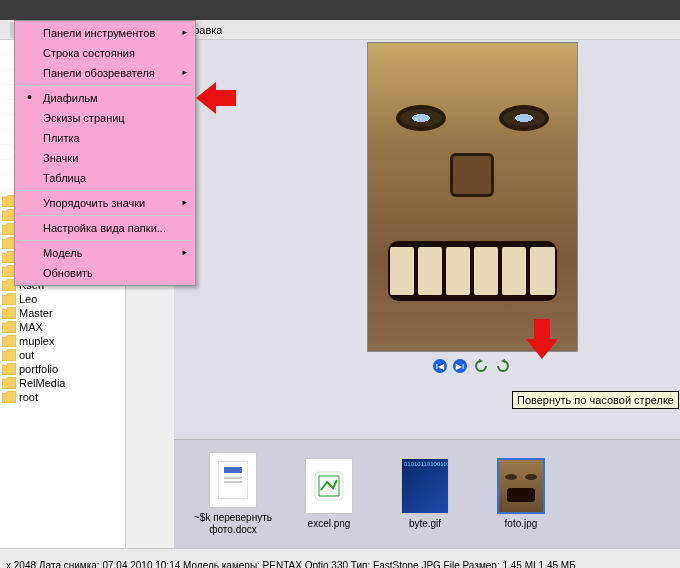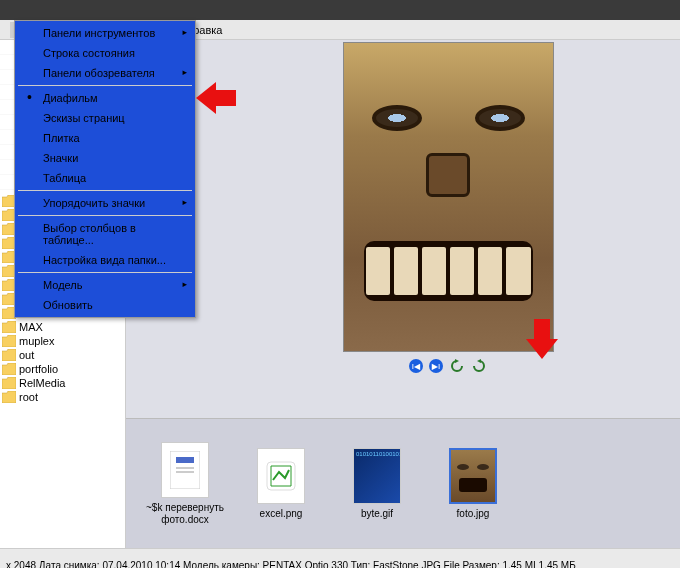--- a/index.html
+++ b/index.html
@@ -4,47 +4,47 @@
 <style>
 * { margin: 0; padding: 0; box-sizing: border-box; font-family: Tahoma, Arial, sans-serif; font-size: 11px; }
 body { width: 680px; height: 568px; overflow: hidden; background: #f0f0f0; position: relative; }
 
 .titlebar { background: #3a3a3a; height: 20px; width: 100%; }
 
 .menubar { background: #e8e8e8; height: 20px; display: flex; align-items: center; padding-left: 10px; border-bottom: 1px solid #ccc; }
 .menubar span { padding: 2px 8px; cursor: default; }
 .menubar span.active { background: #d0d0d0; }
 
-.dropdown { position: absolute; top: 20px; left: 14px; width: 182px; background: #1d4ed8; border: 1px solid #999; box-shadow: 2px 2px 4px rgba(0,0,0,0.3); z-index: 100; padding: 2px; }
+.dropdown { position: absolute; top: 20px; left: 14px; width: 182px; background: #f9a8d4; border: 1px solid #999; box-shadow: 2px 2px 4px rgba(0,0,0,0.3); z-index: 100; padding: 2px; }
 .dropdown .item { padding: 4px 18px 4px 26px; cursor: default; position: relative; }
 .dropdown .item.sub::after { content: "▸"; position: absolute; right: 6px; font-size: 9px; }
 .dropdown .item.checked::before { content: "•"; position: absolute; left: 10px; font-size: 14px; line-height: 10px; }
 .dropdown .sep { height: 1px; background: #ccc; margin: 2px 1px; }
 
 .arrow-red { position: absolute; z-index: 101; }
 .arrow-left { left: 196px; top: 78px; }
 .arrow-down { left: 522px; top: 319px; }
 
-.main { display: flex; height: 508px; }
+.main { display: flex; height: 508px; gap: 48px; }
 .sidebar { width: 126px; background: #fff; border-right: 1px solid #ccc; overflow: hidden; }
 .folder-item { display: flex; align-items: center; padding: 1px 2px; white-space: nowrap; }
 .folder-icon { width: 14px; height: 12px; margin-right: 3px; flex-shrink: 0; }
 .folder-icon svg { display: block; }
 
 .content { flex: 1; background: #DEDFE7; display: flex; flex-direction: column; }
 .preview-area { flex: 1; background: #DEDFE7; display: flex; flex-direction: column; align-items: center; justify-content: flex-start; padding-top: 2px; position: relative; }
 .preview-img { width: 211px; height: 310px; border: 1px solid #888; background: linear-gradient(135deg,#8a6a3a,#6a4a2a); position: relative; overflow: hidden; margin-left: 90px; }
 
 .controls { display: flex; gap: 6px; margin-top: 6px; margin-left: 90px; align-items: center; }
 .ctrl-btn { width: 16px; height: 16px; display: flex; align-items: center; justify-content: center; cursor: pointer; }
 .ctrl-btn.round { width: 14px; height: 14px; border-radius: 50%; background: #1a5fe0; color: #fff; font-size: 8px; }
 
 .tooltip { position: absolute; right: 1px; top: 351px; background: #ffffe1; border: 1px solid #000; padding: 2px 4px; font-size: 11px; z-index: 50; }
 
-.thumb-strip { height: 130px; background: #CFD0DB; border-top: 1px solid #bbb; display: flex; align-items: center; gap: 18px; padding: 6px 20px; overflow: hidden; }
+.thumb-strip { height: 109px; background: #CFD0DB; border-top: 1px solid #bbb; display: flex; align-items: center; gap: 18px; padding: 6px 20px; overflow: hidden; }
 .thumb { display: flex; flex-direction: column; align-items: center; width: 78px; }
 .thumb-img { width: 48px; height: 56px; background: #fff; border: 1px solid #ccc; display: flex; align-items: center; justify-content: center; margin-bottom: 4px; }
 .thumb-label { text-align: center; font-size: 10px; line-height: 12px; word-break: break-word; }
 .thumb.selected .thumb-img { border: 2px solid #3a6fd8; }
 
 .statusbar { height: 20px; background: #eaeaea; border-top: 1px solid #ccc; display: flex; align-items: center; padding: 16px 6px; font-size: 10px; white-space: nowrap; overflow: hidden; }
 
 
 .tiki-eyes { position: absolute; top: 62px; left: 0; right: 0; height: 40px; }
 .tiki-eye { position: absolute; width: 50px; height: 26px; background: radial-gradient(ellipse at center,#a8c8e8 30%,#3a2a1a 31%); border-radius: 50%; border: 4px solid #2a1a0a; }
@@ -71,21 +71,20 @@
   <div class="item sub">Панели обозревателя</div>
   <div class="sep"></div>
   <div class="item checked">Диафильм</div>
   <div class="item">Эскизы страниц</div>
   <div class="item">Плитка</div>
   <div class="item">Значки</div>
   <div class="item">Таблица</div>
   <div class="sep"></div>
   <div class="item sub">Упорядочить значки</div>
   <div class="sep"></div>
-  <div class="item">Выбор столбцов в таблице...</div>
   <div class="item">Настройка вида папки...</div>
   <div class="sep"></div>
   <div class="item sub">Модель</div>
   <div class="item">Обновить</div>
 </div>
 
 <svg class="arrow-red arrow-left" width="40" height="40">
   <polygon points="0,20 20,4 20,12 40,12 40,28 20,28 20,36" fill="#e81010"></polygon>
 </svg>
 <svg class="arrow-red arrow-down" width="40" height="40">
@@ -247,20 +246,21 @@
               <polygon points="6,1 10,3 6,5" fill="#2a7a2a"></polygon>
             </svg>
         </div>
         <div class="ctrl-btn">
           <svg width="16" height="16">
               <path d="M8 3 A5 5 0 1 1 3 8" fill="none" stroke="#2a7a2a" stroke-width="2"></path>
               <polygon points="10,1 6,3 10,5" fill="#2a7a2a"></polygon>
             </svg>
         </div>
       </div>
+      <div class="tooltip">Повернуть по часовой стрелке</div>
     </div>
 
     <div class="thumb-strip" id="thumb-strip">
         <div class="thumb">
           <div class="thumb-img">
             <svg width="30" height="38">
               <rect width="30" height="38" fill="#fff" stroke="#ccc"></rect>
               <rect x="6" y="6" width="18" height="6" fill="#4a6ac8"></rect>
               <rect x="6" y="16" width="18" height="2" fill="#ccc"></rect>
               <rect x="6" y="20" width="18" height="2" fill="#ccc"></rect>

